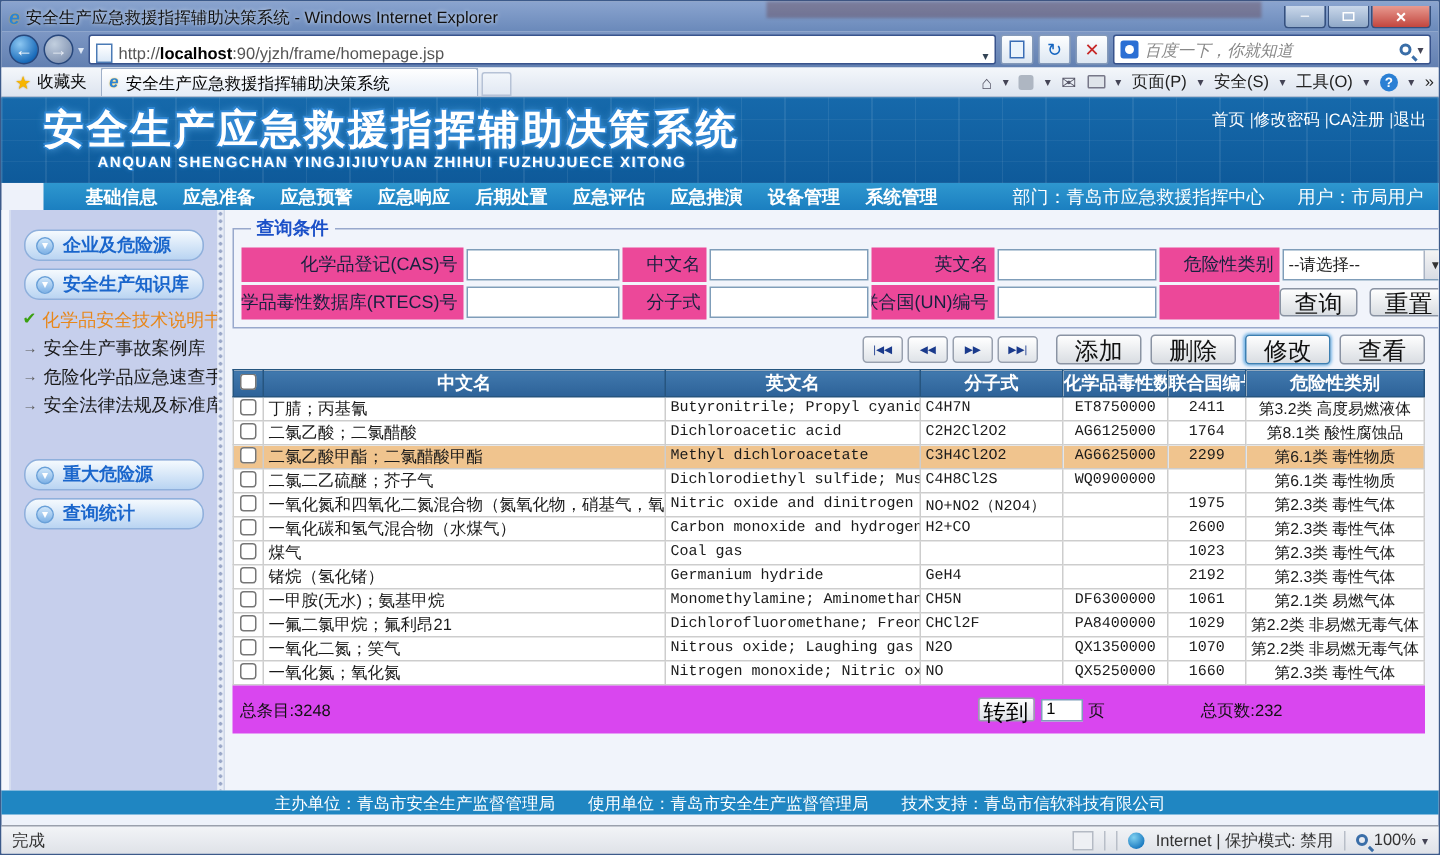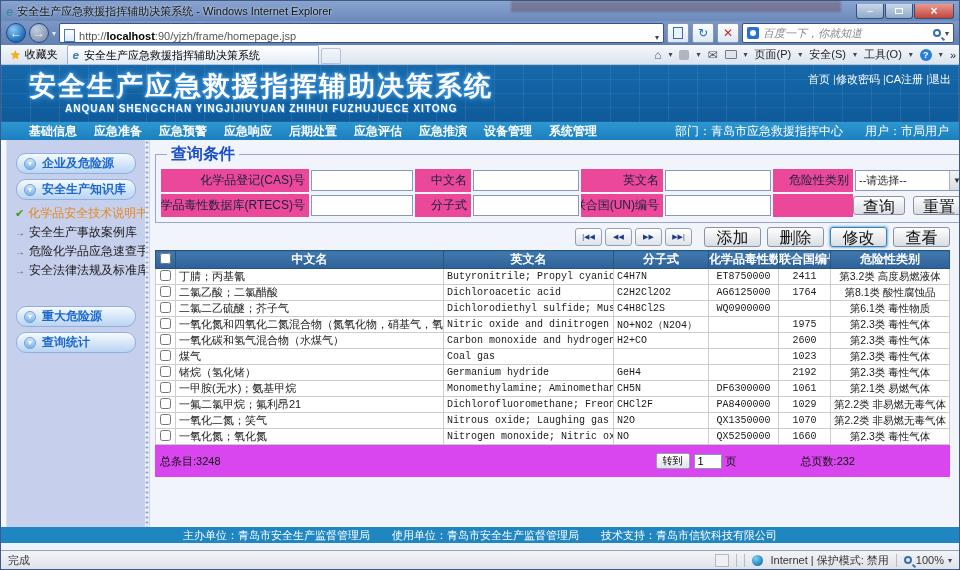--- a/index.html
+++ b/index.html
@@ -54,40 +54,40 @@
 
   
   .banner { height:57px; position:relative; background:linear-gradient(#17699c,#0f5c9c),#1164a4; background-image:repeating-linear-gradient(90deg,rgba(255,255,255,.08) 0 1px,transparent 1px 29px),repeating-linear-gradient(0deg,rgba(255,255,255,.05) 0 1px,transparent 1px 14px),linear-gradient(#1669ab,#0e5a9a); overflow:hidden; }
   .banner-title { position:absolute; left:28px; top:3px; font-size:27px; font-weight:bold; color:#fff; letter-spacing:2px; white-space:nowrap; text-shadow:-1px -1px 0 #2f86d2,1px -1px 0 #2f86d2,-1px 1px 0 #2f86d2,1px 1px 0 #2f86d2,0 0 6px #5fb0ea; }
   .banner-pinyin { position:absolute; left:64px; top:38px; font-size:10px; font-weight:bold; color:#fff; letter-spacing:1px; white-space:nowrap; text-shadow:0 0 3px #2f86d2,1px 1px 0 #2f86d2; }
   .banner-links { position:absolute; top:7px; right:8px; color:#fff; font-size:11px; white-space:nowrap; }
   .banner-links .blink { color:#fff; cursor:pointer; }
   .banner-links .sep { color:#cfe2f2; }
 
   
-  .navbar { height:18px; background:linear-gradient(#2e97cf,#1b7fc0); display:flex; align-items:center; padding:0 10px 0 28px; color:#fff; }
+  .navbar { height:18px; background:linear-gradient(#2e97cf,#1b7fc0); display:flex; align-items:center; padding:0 10px 0 28px; color:#fff;margin-left:28px; }
   .nav-item { font-weight:bold; font-size:12px; margin-right:17px; white-space:nowrap; cursor:pointer; }
   .nav-right { margin-left:auto; display:flex; gap:22px; font-size:12px; white-space:nowrap; }
 
   
   .content { flex:1; display:flex; background:#eef2fa; overflow:hidden; }
   .gutter { width:6px; background:#f5f7fc; border-right:1px solid #d8dff0; }
   .sidebar { width:138px; background:#c6cfec; padding-top:8px; overflow:hidden; flex:none; }
   .side-acc { margin:5px 9px 4px; height:21px; border:1px solid #8fb0dc; border-radius:10px; background:linear-gradient(#f5fafe,#b9d4f2); display:flex; align-items:center; gap:6px; padding:0 7px; color:#1a66cc; font-weight:bold; font-size:12px; white-space:nowrap; cursor:pointer; }
   .acc-icon { width:12px; height:12px; border-radius:50%; background:linear-gradient(#cfe6fa,#7fb2e6); border:1px solid #69a0d8; color:#fff; font-size:8px; line-height:10px; text-align:center; flex:none; }
   .side-item { display:flex; align-items:center; gap:4px; padding:1px 2px 1px 8px; font-size:12px; color:#1a1a1a; white-space:nowrap; overflow:hidden; cursor:pointer; line-height:17px; }
   .side-item .ic { font-size:10px; color:#5a5a5a; flex:none; }
   .side-item .ic.chk { color:#3aa010; font-size:11px; }
   .side-item.active .lbl { color:#e8871a; }
   .vsplit { width:5px; background:#e8edf7; border-right:1px solid #cdd6e8; background-image:radial-gradient(#9aa7c8 1px,transparent 1.2px); background-size:5px 5px; background-repeat:repeat-y; background-position:center 0; flex:none; }
 
   .main { flex:1; display:flex; flex-direction:column; background:#f1f4fb; padding:4px 9px 0 5px; overflow:hidden; }
 
   fieldset.query { border:1px solid #98a8cc; padding:2px 5px 5px; background:#f1f4fb; }
-  fieldset.query legend { color:#1b50c8; font-weight:bold; font-size:16px; padding:0 4px; margin-left:6px; }
+  fieldset.query legend { color:#1b50c8; font-weight:bold; font-size:12px; padding:0 4px; margin-left:6px; }
   .qrow { display:flex; height:23px; margin-top:2px; align-items:stretch; }
   .qlabel { background:#ec4899; display:flex; align-items:center; justify-content:flex-end; padding:0 4px; font-size:12px; color:#16213f; white-space:nowrap; overflow:hidden; flex:none; }
   .qlabel.empty { justify-content:flex-start; }
   .w-l1{width:148px;} .w-i1{width:102px;} .w-l2{width:56px;} .w-i2{width:106px;} .w-l3{width:82px;} .w-i3{width:106px;} .w-l4{width:80px;}
   .qinput { border:1px solid #7f9db9; background:#fff; height:21px; margin:1px 2px; font-size:11px; padding:0 3px; flex:none; }
   .qselect { margin:1px 2px; border:1px solid #7f9db9; background:#fff; display:flex; align-items:center; font-size:11px; color:#222; padding-left:3px; position:relative; flex:1; }
   .qselect .combo-arrow { margin-left:auto; width:15px; align-self:stretch; background:linear-gradient(#f4f4f4,#d8dce4); border-left:1px solid #aab4c4; display:flex; align-items:center; justify-content:center; font-size:8px; color:#333; }
   .qbtns { flex:1; display:flex; align-items:center; justify-content:flex-end; gap:8px; padding-right:2px; }
   .btn { height:19px; min-width:52px; background:linear-gradient(#fefefe,#d9dde2); border:1px solid #8a93a3; border-radius:3px; font-size:16px; color:#111; padding:0 6px; cursor:pointer; font-family:inherit; }
 
@@ -101,21 +101,21 @@
   table.grid td { height:16px; border:1px solid #cdcdcd; padding:0 3px; font-size:11px; color:#1a1a1a; white-space:nowrap; overflow:hidden; background:#fff; }
   table.grid td.mono { font-family:"Liberation Mono","DejaVu Sans Mono",monospace; font-size:10px; }
   table.grid td.ctr { text-align:center; }
   table.grid td.ck { text-align:center; padding:0; }
   table.grid td.hz { font-size:10.5px; }
   table.grid tr.hl td { background:#f0c48e; }
   table.grid input[type=checkbox] { width:11px; height:11px; }
 
   .pagebar { height:32px; background:#d946ef; display:flex; align-items:center; font-size:11px; color:#111; padding:0 5px; gap:4px; }
   .pagebar .goto-group { margin-left:auto; display:flex; align-items:center; gap:4px; }
-  .goto-btn { height:16px; font-size:10px; min-width:34px; padding:0 3px; background:linear-gradient(#fff,#dfe3e8); border:1px solid #98a0ae; border-radius:2px; cursor:pointer; }
+  .goto-btn { height:16px; font-size:15px; min-width:34px; padding:0 3px; background:linear-gradient(#fff,#dfe3e8); border:1px solid #98a0ae; border-radius:2px; cursor:pointer; }
   .page-input { width:28px; height:15px; border:1px solid #7f9db9; font-size:11px; text-align:left; padding:0 3px; }
   .total-pages { margin:0 90px 0 60px; }
 
   .site-footer { height:16px; background:#1f86c2; display:flex; align-items:center; justify-content:center; color:#fff; font-size:11px; margin-bottom:7px; white-space:nowrap; }
 
   
   .statusbar { height:19px; background:linear-gradient(#f2f4f7,#dfe2e8); border-top:1px solid #9aa0ac; display:flex; align-items:center; font-size:11px; color:#333; padding:0 7px; gap:7px; }
   .sb-spacer { flex:1; }
   .sb-sq { width:14px; height:13px; border:1px solid #b4bac4; background:#eef0f4; }
   .sb-sep { width:1px; height:13px; background:#b8bec8; }
@@ -332,20 +332,29 @@
             </tr>
             <tr>
               <td class="ck"><input type="checkbox" style=""></td>
               <td>二氯乙酸；二氯醋酸</td>
               <td class="mono">Dichloroacetic acid</td>
               <td class="mono">C2H2Cl2O2</td>
               <td class="mono ctr">AG6125000</td>
               <td class="mono ctr">1764</td>
               <td class="ctr hz">第8.1类 酸性腐蚀品</td>
             </tr>
+            <tr class="hl">
+              <td class="ck"><input type="checkbox" style=""></td>
+              <td>二氯乙酸甲酯；二氯醋酸甲酯</td>
+              <td class="mono">Methyl dichloroacetate</td>
+              <td class="mono">C3H4Cl2O2</td>
+              <td class="mono ctr">AG6625000</td>
+              <td class="mono ctr">2299</td>
+              <td class="ctr hz">第6.1类 毒性物质</td>
+            </tr>
             <tr>
               <td class="ck"><input type="checkbox" style=""></td>
               <td>二氯二乙硫醚；芥子气</td>
               <td class="mono">Dichlorodiethyl sulfide; Mustard gas</td>
               <td class="mono">C4H8Cl2S</td>
               <td class="mono ctr">WQ0900000</td>
               <td class="mono ctr"></td>
               <td class="ctr hz">第6.1类 毒性物质</td>
             </tr>
             <tr>

